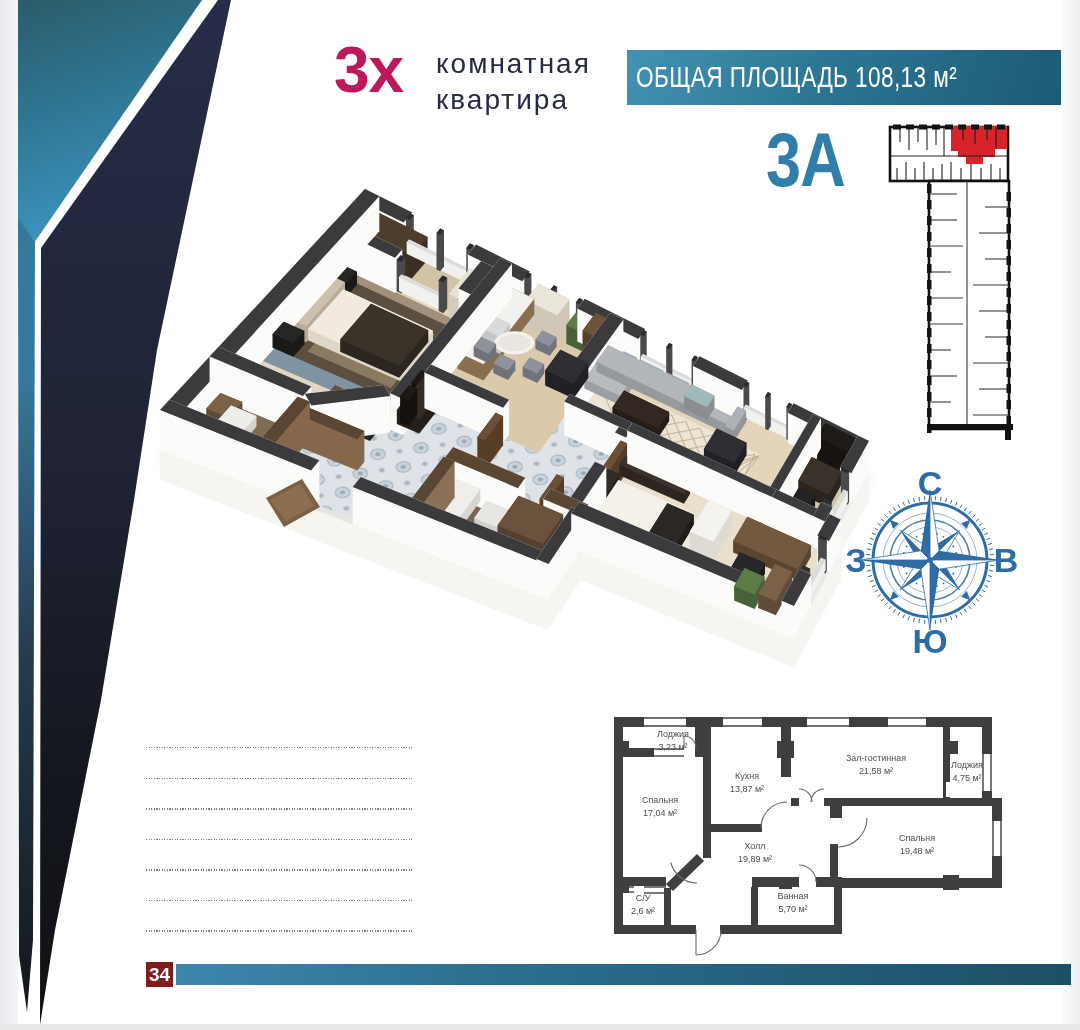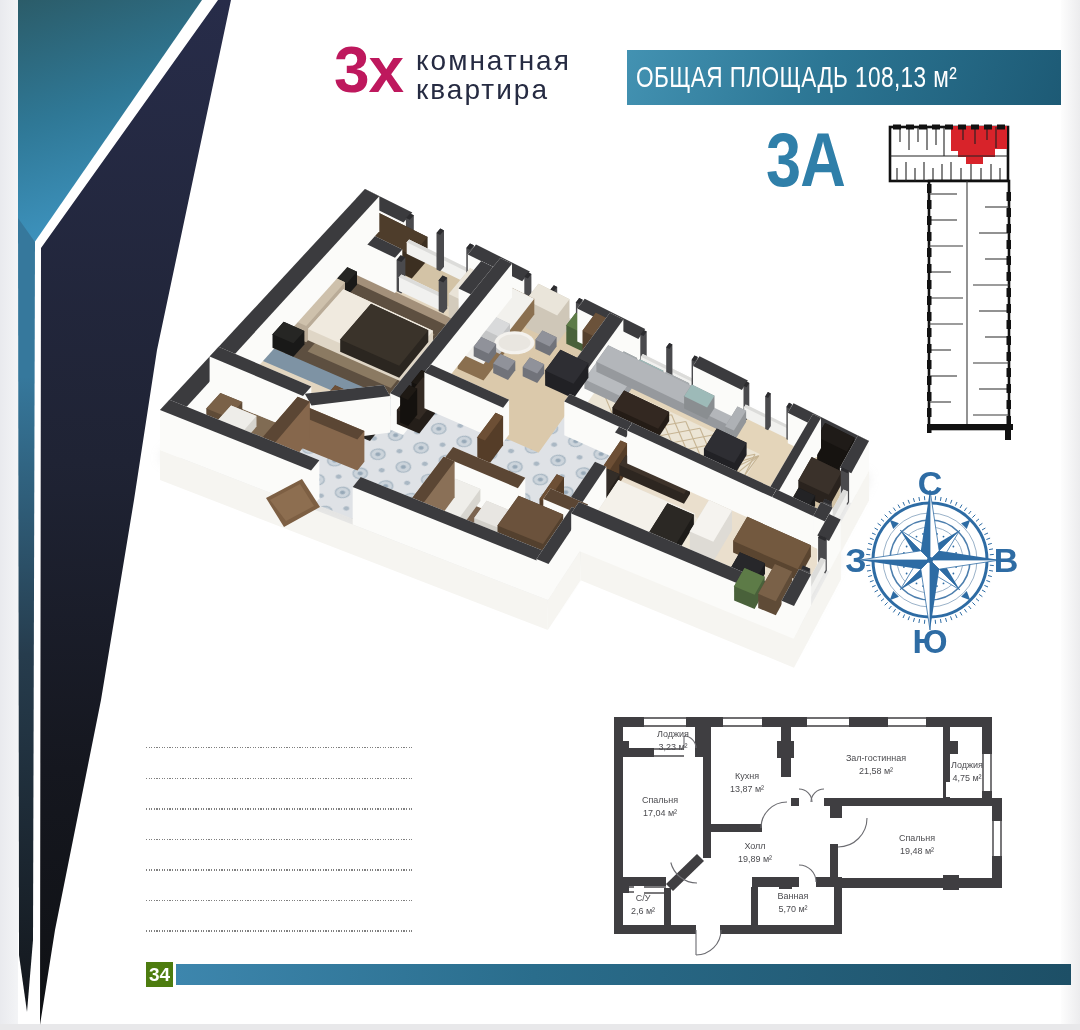--- a/index.html
+++ b/index.html
@@ -33,21 +33,21 @@
 
   <polygon points="18,0 202,0 34,243 18,222" fill="url(#tealg)"></polygon>
 
   <polygon points="18,218 35,242 33,940 27,1012 19,955" fill="url(#stripg)"></polygon>
 
   <polygon points="218,0 231,0 195,170 157,350 134,500 101,700 55,930 40,1025 41,248" fill="url(#navyg)"></polygon>
 </svg>
 
 <div style="position:absolute;left:334px;top:33px;font-size:64px;font-weight:bold;color:#be185d;letter-spacing:-1px">3х</div>
 
-<div style="position:absolute;left:416px;top:46px;font-size:28px;color:#262b42;line-height:29px;letter-spacing:2px">комнатная<br>квартира</div>
+<div style="position:absolute;left:436px;top:46px;font-size:28px;color:#262b42;line-height:36px;letter-spacing:2px">комнатная<br>квартира</div>
 
 <div style="position:absolute;left:627px;top:50px;width:434px;height:55px;background:linear-gradient(110deg,#4392b2 0%,#2c7694 45%,#1d5a75 100%)"></div>
 
 <div style="position:absolute;left:636px;top:61px;font-size:29px;color:#ffffff;letter-spacing:0.5px;transform:scaleX(0.78);transform-origin:0 50%">ОБЩАЯ ПЛОЩАДЬ 108,13 м²</div>
 
 <div style="position:absolute;left:766px;top:116px;font-size:76px;font-weight:bold;color:#2f7fa9;transform:scaleX(0.83);transform-origin:0 0;letter-spacing:-1px">3А</div>
 
 <svg width="140" height="320" viewBox="0 0 140 320" style="position:absolute;left:883px;top:120px">
 <rect x="7" y="7" width="118" height="54" fill="#ffffff" stroke="#111111" stroke-width="2.6"></rect>
 <path d="M68,6 h56 v23 h-12 v8 h-12 v7 h-17 v-7 h-8 v-6 h-7 z" fill="#d8232a"></path>
@@ -968,15 +968,15 @@
 <g fill="#4c4c50" font-family="Liberation Sans, sans-serif" font-size="9" text-anchor="middle">
       <text x="793" y="899">Ванная</text>
       <text x="793" y="912">5,70 м²</text>
     </g>
 <g fill="#4c4c50" font-family="Liberation Sans, sans-serif" font-size="9" text-anchor="middle">
       <text x="643" y="901">С/У</text>
       <text x="643" y="914">2,6 м²</text>
     </g>
 </svg>
 
-<div style="position:absolute;left:146px;top:962px;width:27px;height:25px;background:#4d7c0f;color:#ffffff;font-size:19px;font-weight:bold;text-align:center;line-height:25px">34</div>
+<div style="position:absolute;left:146px;top:962px;width:27px;height:25px;background:#7f1d1d;color:#ffffff;font-size:19px;font-weight:bold;text-align:center;line-height:25px">34</div>
 
 <div style="position:absolute;left:176px;top:964px;width:895px;height:21px;background:linear-gradient(90deg,#3d86ad 0%,#2a6d8c 40%,#1d4f66 100%)"></div>
 
 </body></html>

